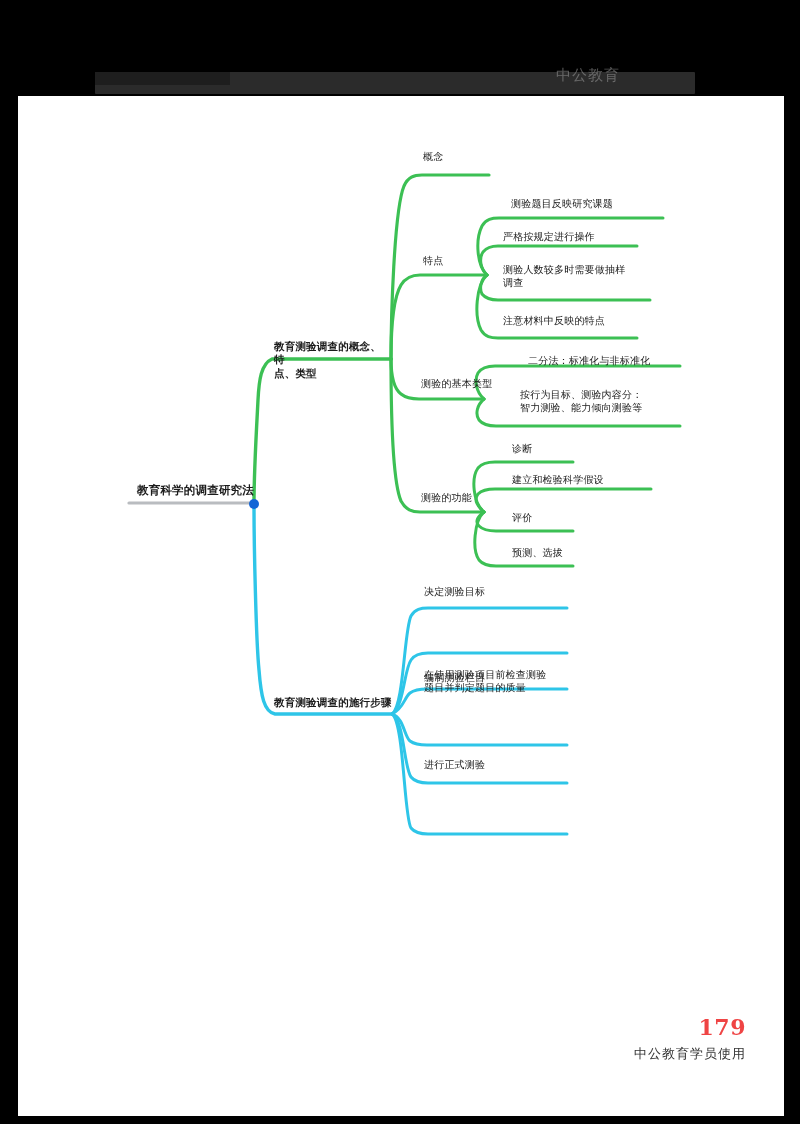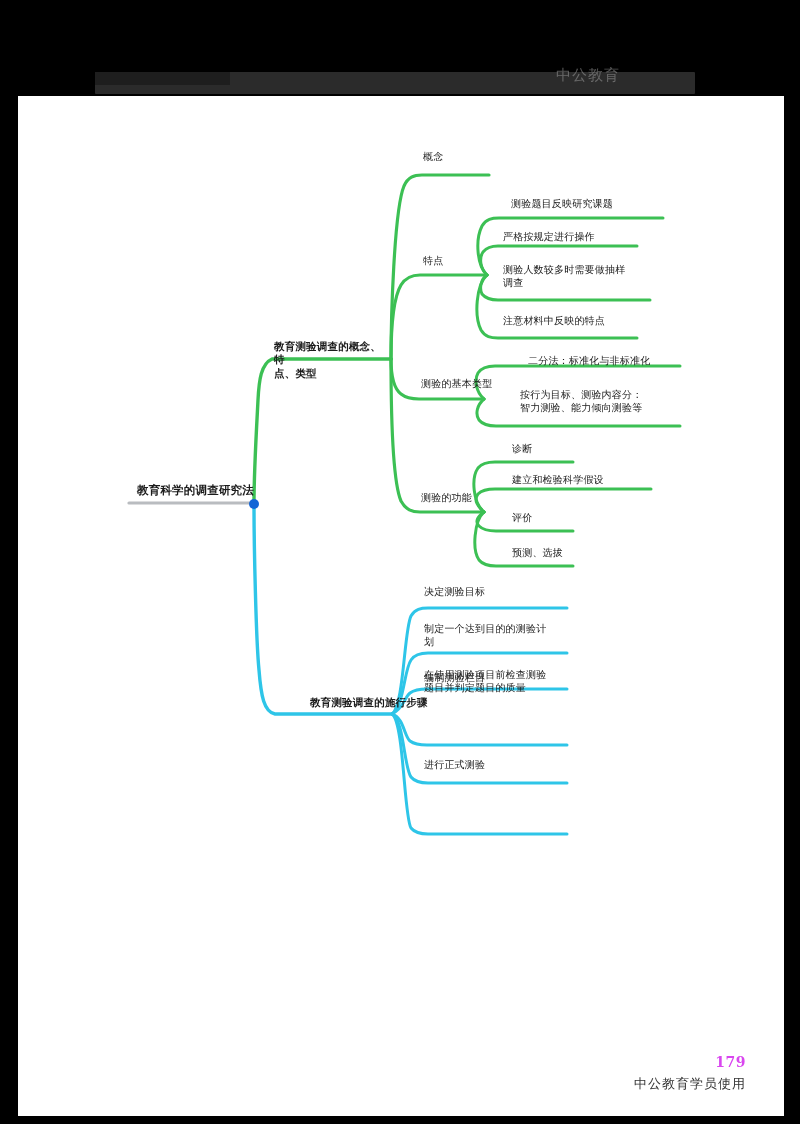--- a/index.html
+++ b/index.html
@@ -99,25 +99,24 @@
 
   
   #footer {
     position: absolute;
     right: 54px;
     top: 1014px;
     text-align: right;
     font-family: "DejaVu Serif", "Liberation Serif", serif;
   }
   #page-number {
-    font-size: 14px;
+    font-size: 22px;
     font-weight: 700;
-    color: #d946ef;
+    color: #ef4444;
     letter-spacing: 0.5px;
-    margin-top: 40px;
   }
   #footer-note {
     margin-top: 5px;
     font-size: 13px;
     color: #333333;
     letter-spacing: 1px;
     font-family: Liberation Serif, serif;
   }
 </style>
 </head>
@@ -200,25 +199,23 @@
   <div class="node-label lvl-3" style="left:520px; top:389px; width:152px;">按行为目标、测验内容分：
 智力测验、能力倾向测验等</div>
 
   <div class="node-label lvl-2" style="left:421px; top:492px;">测验的功能</div>
 
   <div class="node-label lvl-3" style="left:512px; top:443px;">诊断</div>
   <div class="node-label lvl-3" style="left:512px; top:474px;">建立和检验科学假设</div>
   <div class="node-label lvl-3" style="left:512px; top:512px;">评价</div>
   <div class="node-label lvl-3" style="left:512px; top:547px;">预测、选拔</div>
 
-  <div class="node-label lvl-1" style="left:274px; top:696px;margin-left:36px;">教育测验调查的施行步骤</div>
+  <div class="node-label lvl-1" style="left:274px; top:696px;">教育测验调查的施行步骤</div>
 
   <div class="node-label lvl-3" style="left:424px; top:586px;">决定测验目标</div>
-  <div class="node-label lvl-3" style="left:424px; top:623px; width:148px;">制定一个达到目的的测验计
-划</div>
   <div class="node-label lvl-3" style="left:424px; top:672px;">编制测验栏目</div>
   <div class="node-label lvl-3" style="left:424px; top:669px; width:148px;">在使用测验项目前检查测验
 题目并判定题目的质量</div>
   <div class="node-label lvl-3" style="left:424px; top:759px;">进行正式测验</div>
 
 </div>
 
 <div id="footer">
   <div id="page-number">179</div>
   <div id="footer-note">中公教育学员使用</div>

